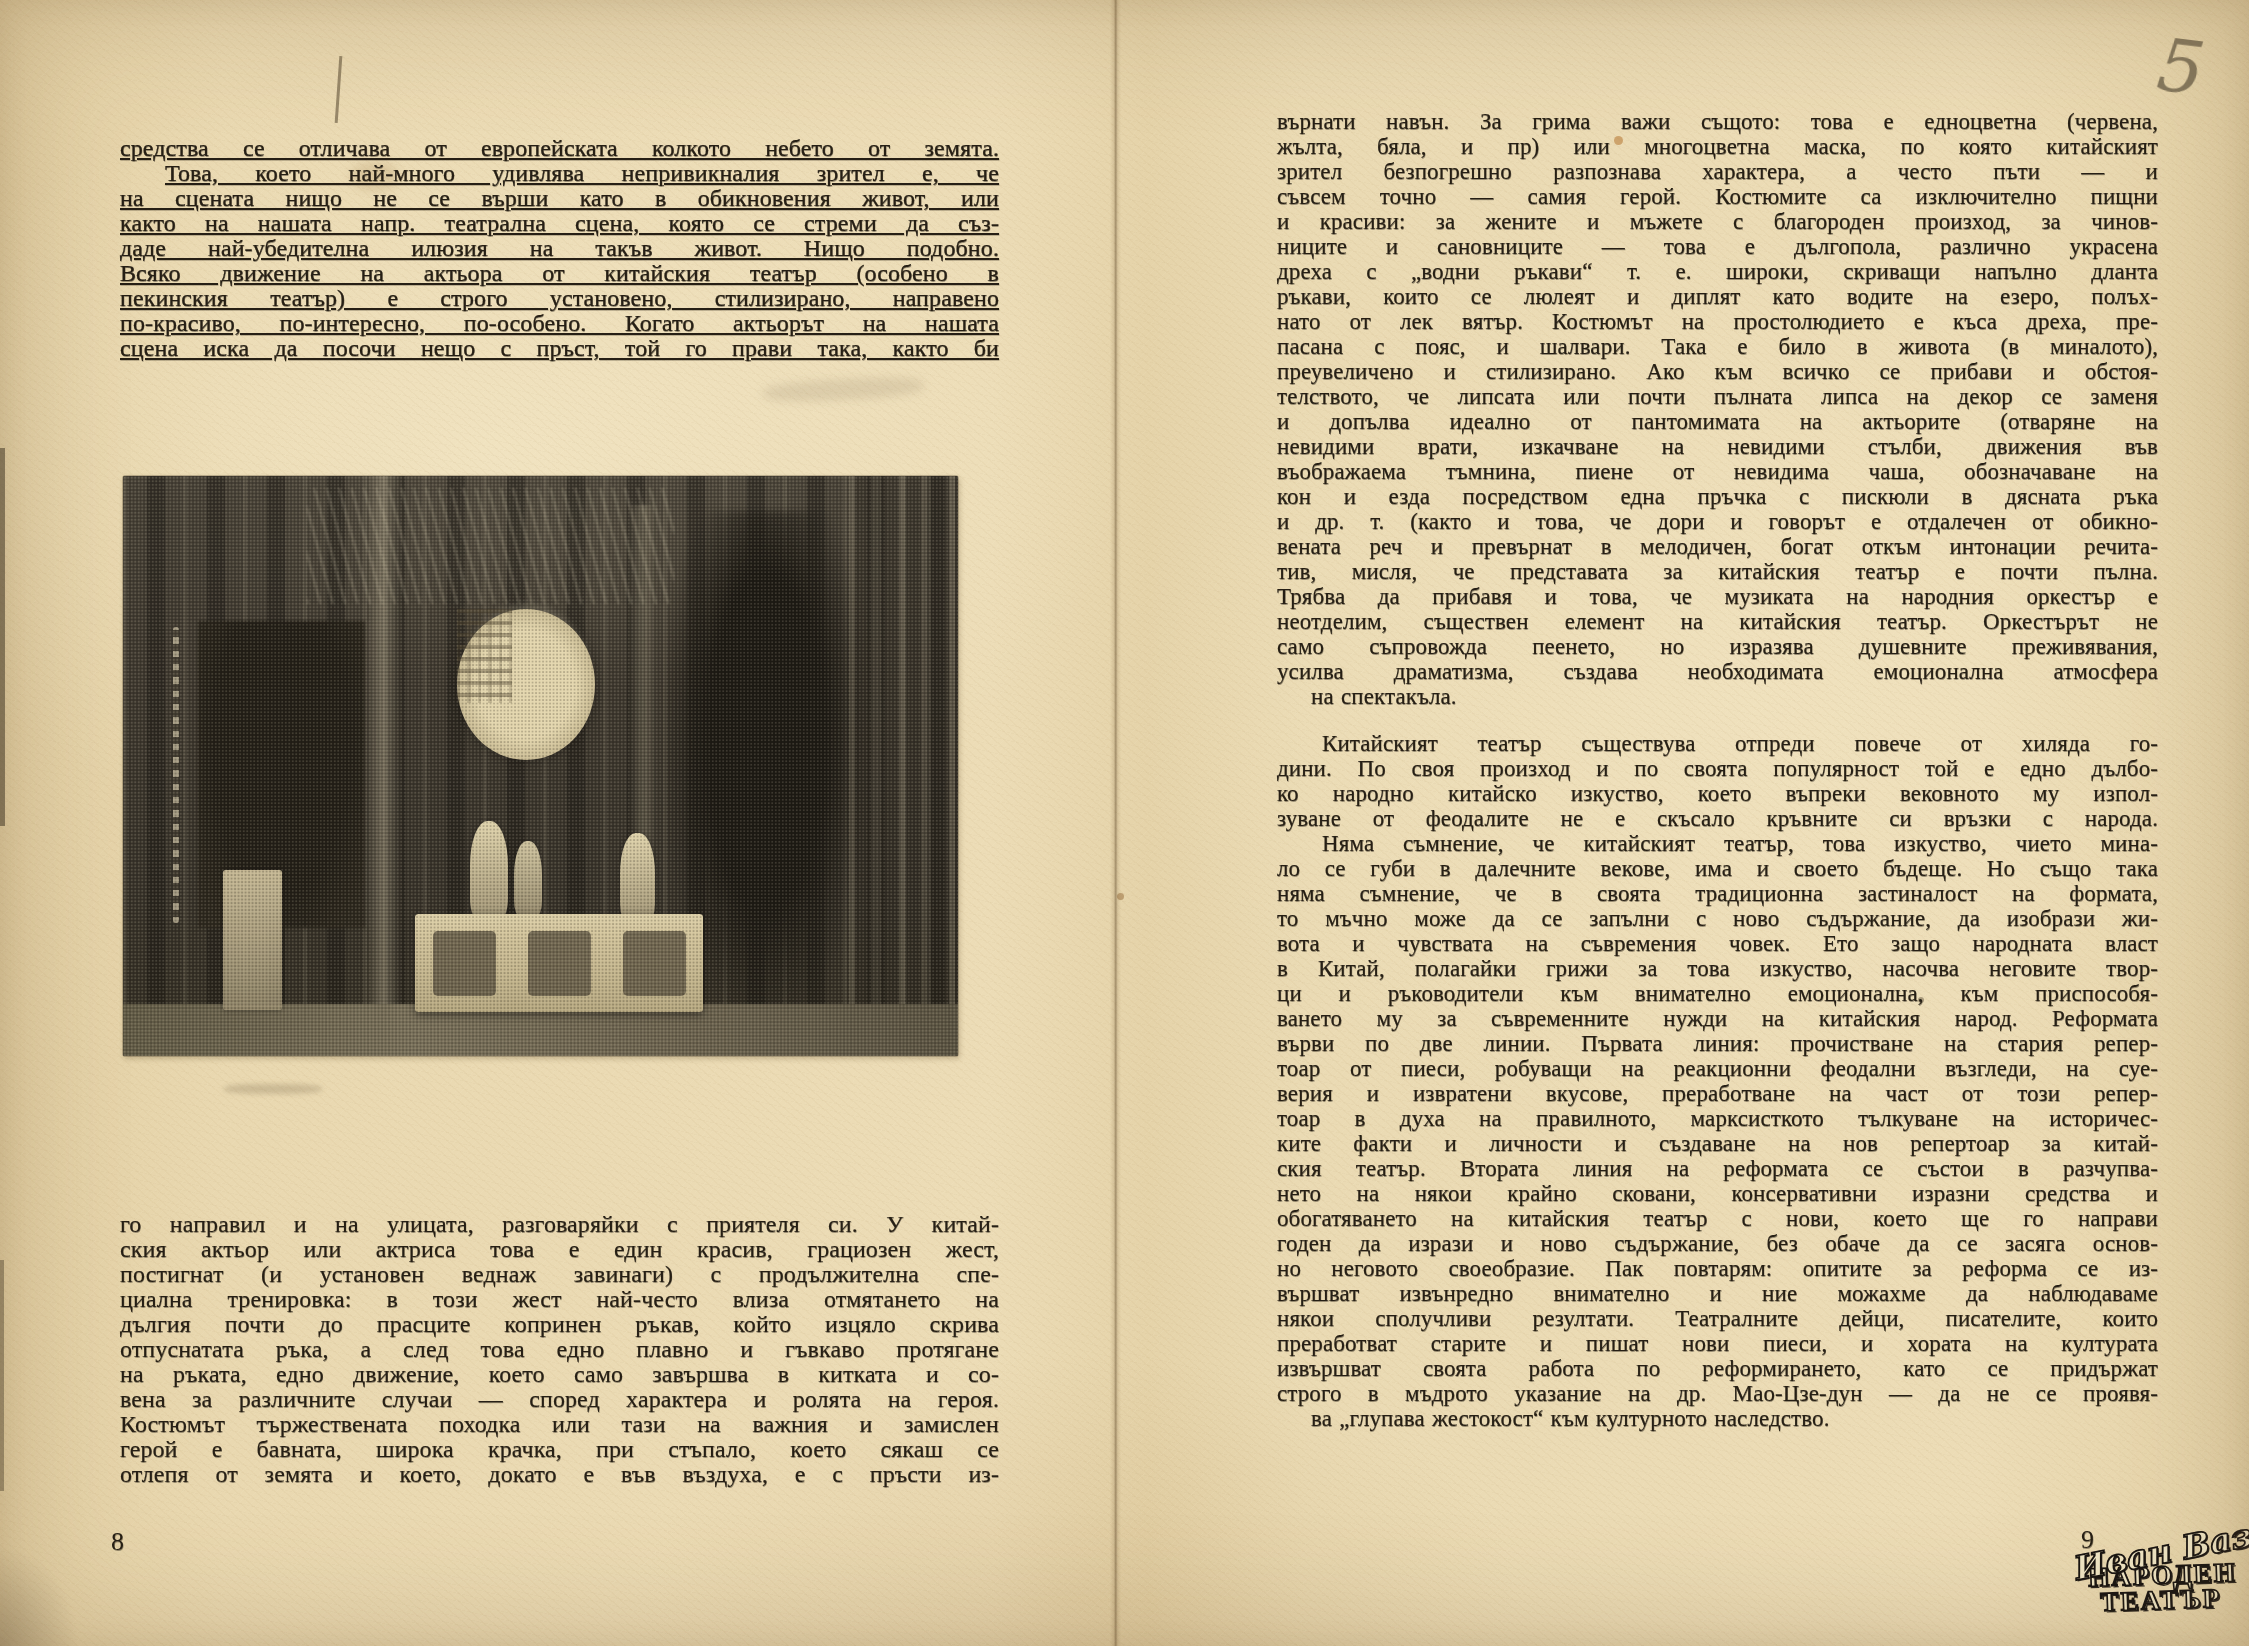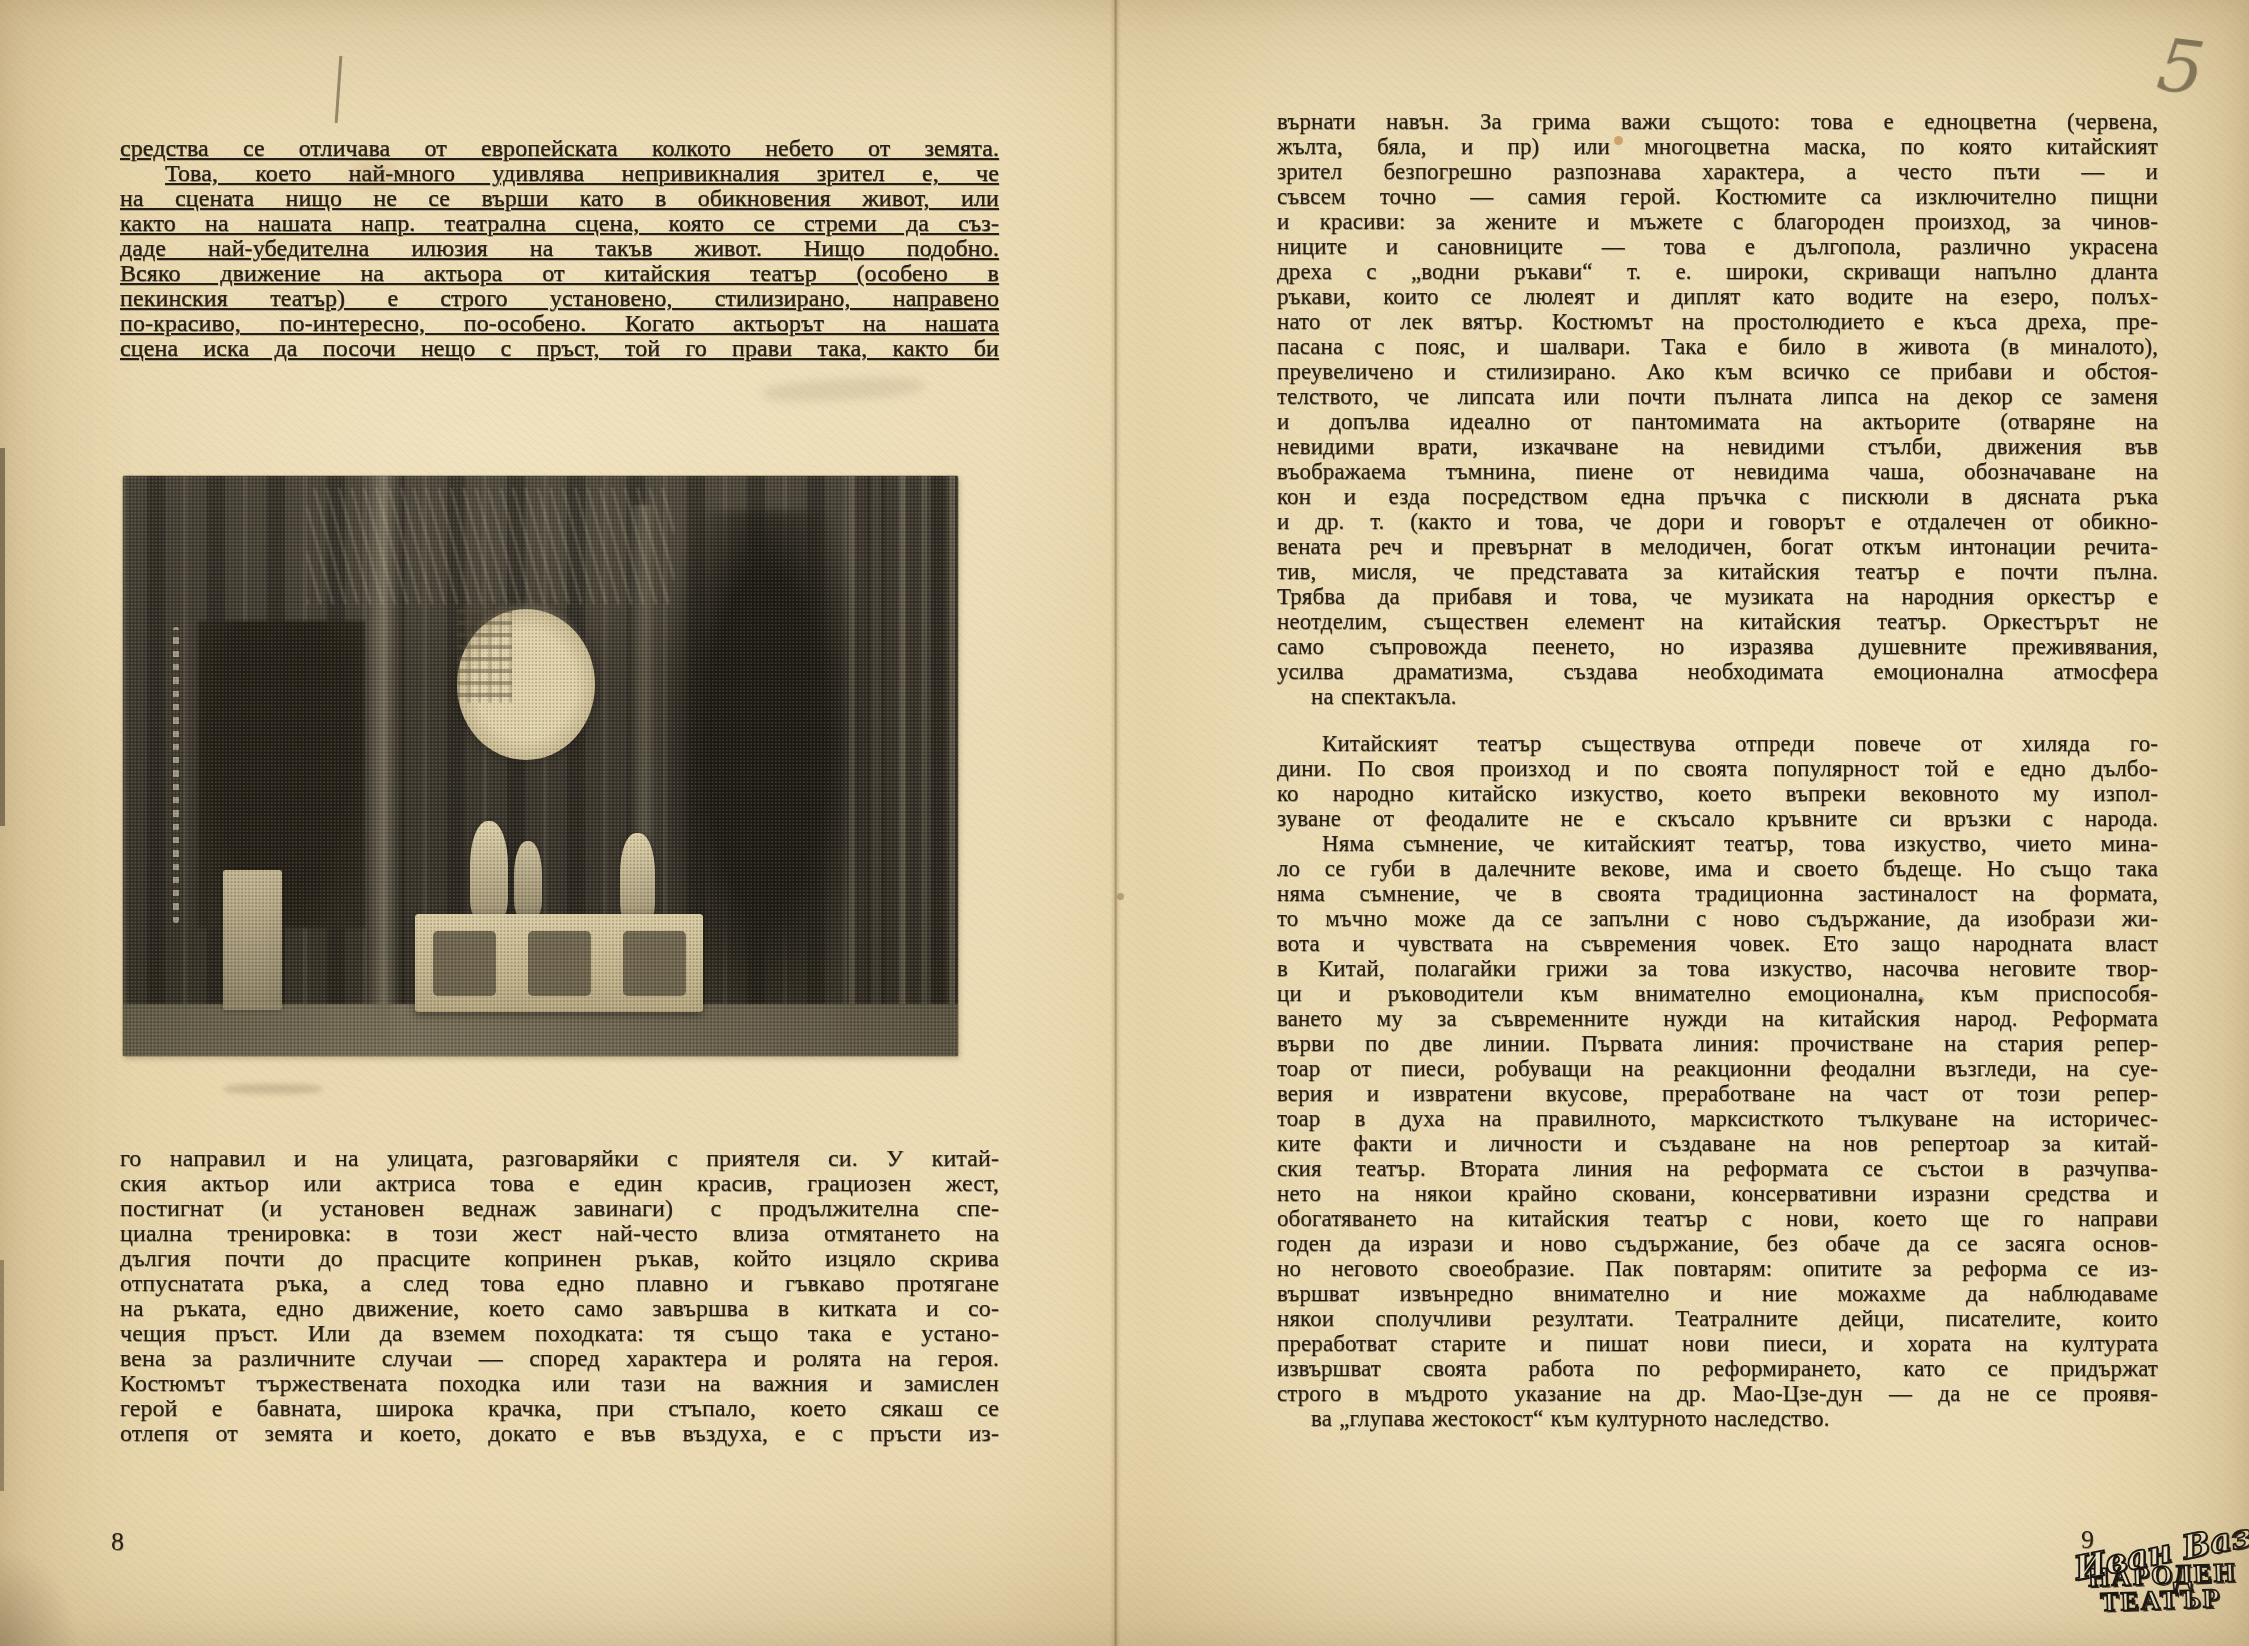--- a/index.html
+++ b/index.html
@@ -24,21 +24,21 @@
   .tcol{ position:absolute; color:#261f15; }
   .tline{
     text-align:justify; text-align-last:justify; text-justify:inter-word;
     letter-spacing:0.1px; word-spacing:1.4px;
     -webkit-text-stroke:0.2px rgba(38,31,21,0.8);
     text-shadow:0.4px 0.6px 0.6px rgba(38,31,21,0.42);
   }
   .tline.indent{ text-indent:45px; }
   .tline.pend{ text-align-last:left;margin-left:34px; }
   .col-l1{ left:120px; top:136px;  width:879px; font-size:24px; line-height:25px;text-decoration:underline; }
-  .col-l2{ left:120px; top:1146px; width:879px; font-size:24px; line-height:25px; }
+  .col-l2{ left:120px; top:1212px; width:879px; font-size:24px; line-height:25px; }
   .col-r { left:1277px; top:109px; width:881px; font-size:23px; line-height:25px; }
   .rblock2{ margin-top:22.4px; }
   .pagenum{
     position:absolute; font-size:26px; color:#261f15;
     text-shadow:0.4px 0.6px 0.6px rgba(38,31,21,0.45);
   }
   .pn-left{ left:111px; top:1527px; }
   .pn-right{ left:2081px; top:1525px; }
   .pencil{
     position:absolute; left:2158px; top:24px; font-family:"DejaVu Serif",serif;
@@ -222,21 +222,20 @@
   </div>
 
   <div class="tcol col-l2">
       <div class="tline">го направил и на улицата, разговаряйки с приятеля си. У китай-</div>
       <div class="tline">ския актьор или актриса това е един красив, грациозен жест,</div>
       <div class="tline">постигнат (и установен веднаж завинаги) с продължителна спе-</div>
       <div class="tline">циална тренировка: в този жест най-често влиза отмятането на</div>
       <div class="tline">дългия почти до прасците копринен ръкав, който изцяло скрива</div>
       <div class="tline">отпуснатата ръка, а след това едно плавно и гъвкаво протягане</div>
       <div class="tline">на ръката, едно движение, което само завършва в китката и со-</div>
-      <div class="tline">чещия пръст. Или да вземем походката: тя също така е устано-</div>
       <div class="tline">вена за различните случаи — според характера и ролята на героя.</div>
       <div class="tline">Костюмът тържествената походка или тази на важния и замислен</div>
       <div class="tline">герой е бавната, широка крачка, при стъпало, което сякаш се</div>
       <div class="tline">отлепя от земята и което, докато е във въздуха, е с пръсти из-</div>
     </div>
 
   <div class="pagenum pn-left">8</div>
 
   <div class="tcol col-r">
     <div class="rblock1">

